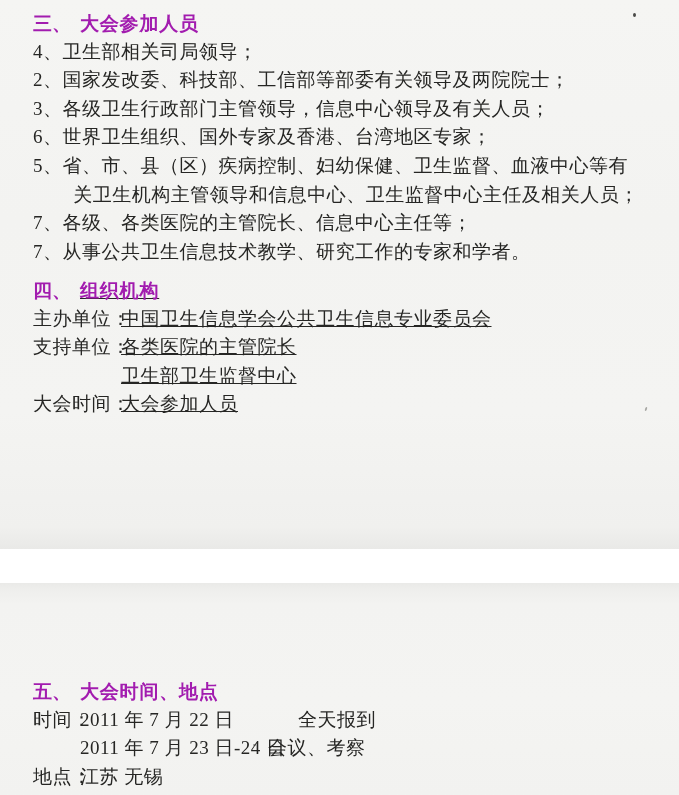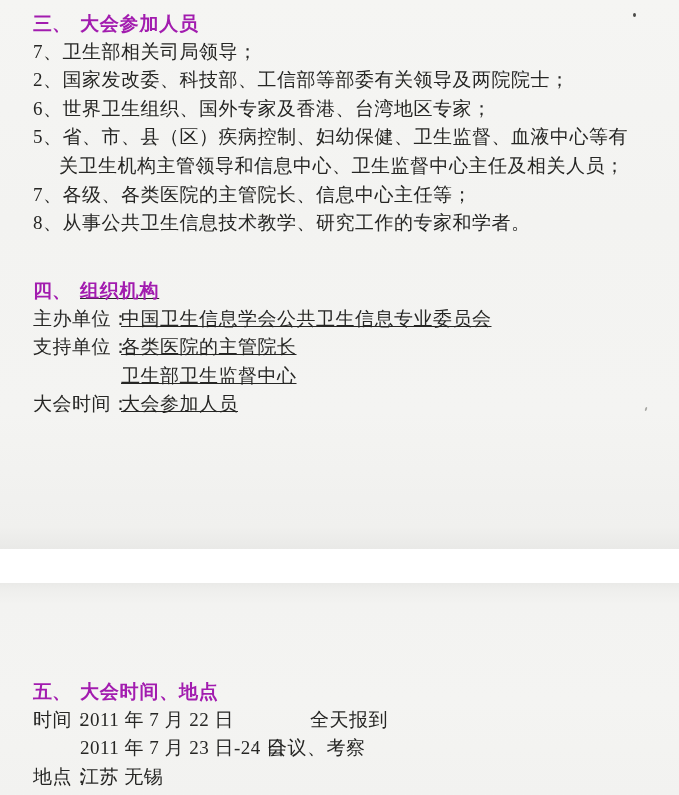--- a/index.html
+++ b/index.html
@@ -52,34 +52,35 @@
     color: #a21caf;
     letter-spacing: 0.8px;
   }
   .heading .sec-num {
     display: inline-block;
     width: 47px;
     letter-spacing: 0;
   }
   .cont-indent {
     padding-left: 26px;
+    text-align: center;
   }
   .org-label {
     display: inline-block;
     width: 88px;
   }
   .sched-label {
     display: inline-block;
     width: 47px;
   }
   .sched-activity {
     position: absolute;
     top: 0;
   }
-  .activity-pos-1 { left: 277px; }
+  .activity-pos-1 { left: 265px; }
   .activity-pos-2 { left: 235px; }
   .speck {
     position: absolute;
     border-radius: 50%;
   }
   .speck-1 { left: 633px; top: 13px; width: 3px; height: 4px; background: #4a4a48; }
   .speck-2 { left: 645px; top: 407px; width: 2px; height: 4px; background: #a9a9a5; transform: rotate(20deg); }
   .speck-3 { left: 253px; top: 744px; width: 3px; height: 2px; background: #8f8f8b; }
 </style>
 </head>
@@ -89,27 +90,28 @@
 <div class="scan scan-bottom"></div>
 
 <div class="speck speck-1"></div>
 <div class="speck speck-2"></div>
 <div class="speck speck-3"></div>
 
 <div class="section" style="top: 9px;">
   <div class="line heading">
     <span class="sec-num">三、</span><span>大会参加人员</span>
   </div>
-  <div class="line">7、卫生部相关司局领导；</div>
+  <div class="line">4、卫生部相关司局领导；</div>
   <div class="line">2、国家发改委、科技部、工信部等部委有关领导及两院院士；</div>
+  <div class="line">3、各级卫生行政部门主管领导，信息中心领导及有关人员；</div>
   <div class="line">6、世界卫生组织、国外专家及香港、台湾地区专家；</div>
   <div class="line">5、省、市、县（区）疾病控制、妇幼保健、卫生监督、血液中心等有</div>
   <div class="line cont-indent">关卫生机构主管领导和信息中心、卫生监督中心主任及相关人员；</div>
   <div class="line">7、各级、各类医院的主管院长、信息中心主任等；</div>
-  <div class="line">8、从事公共卫生信息技术教学、研究工作的专家和学者。</div>
+  <div class="line">7、从事公共卫生信息技术教学、研究工作的专家和学者。</div>
 </div>
 
 <div class="section" style="top: 276px; text-decoration: underline;">
   <div class="line heading">
     <span class="sec-num">四、</span><span>组织机构</span>
   </div>
   <div class="line">
     <span class="org-label">主办单位：</span><span>中国卫生信息学会公共卫生信息专业委员会</span>
   </div>
   <div class="line">

